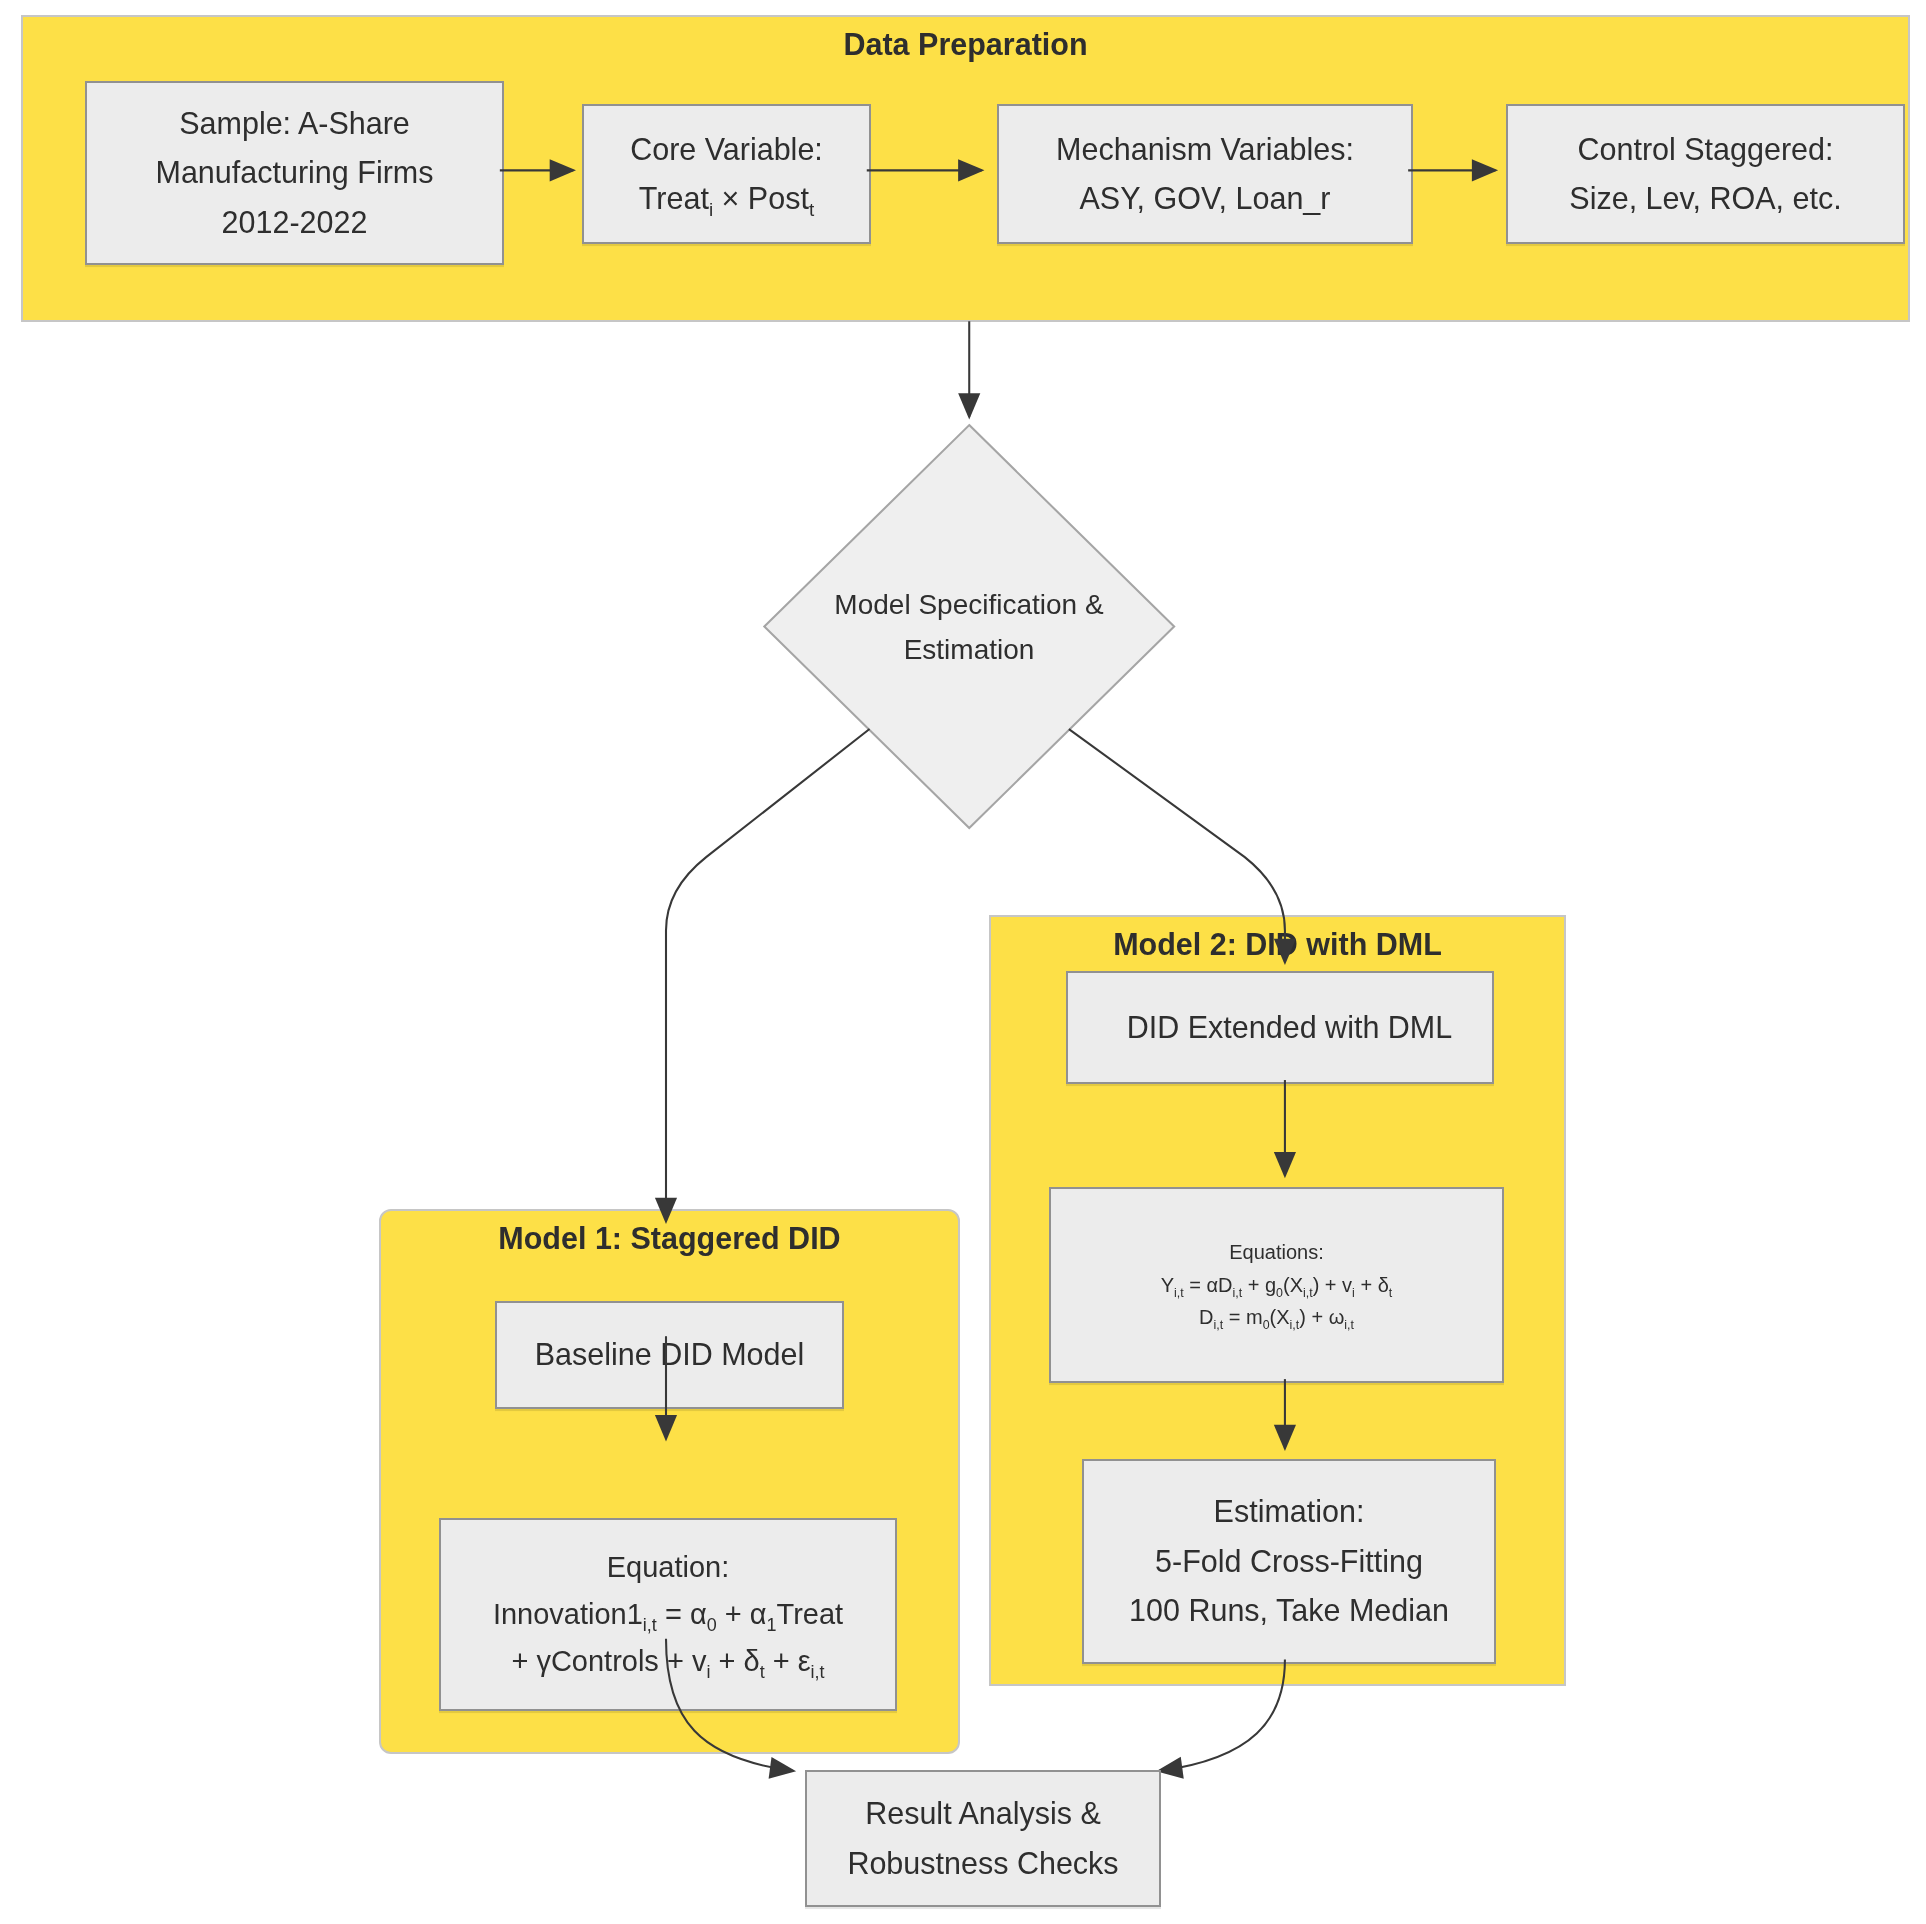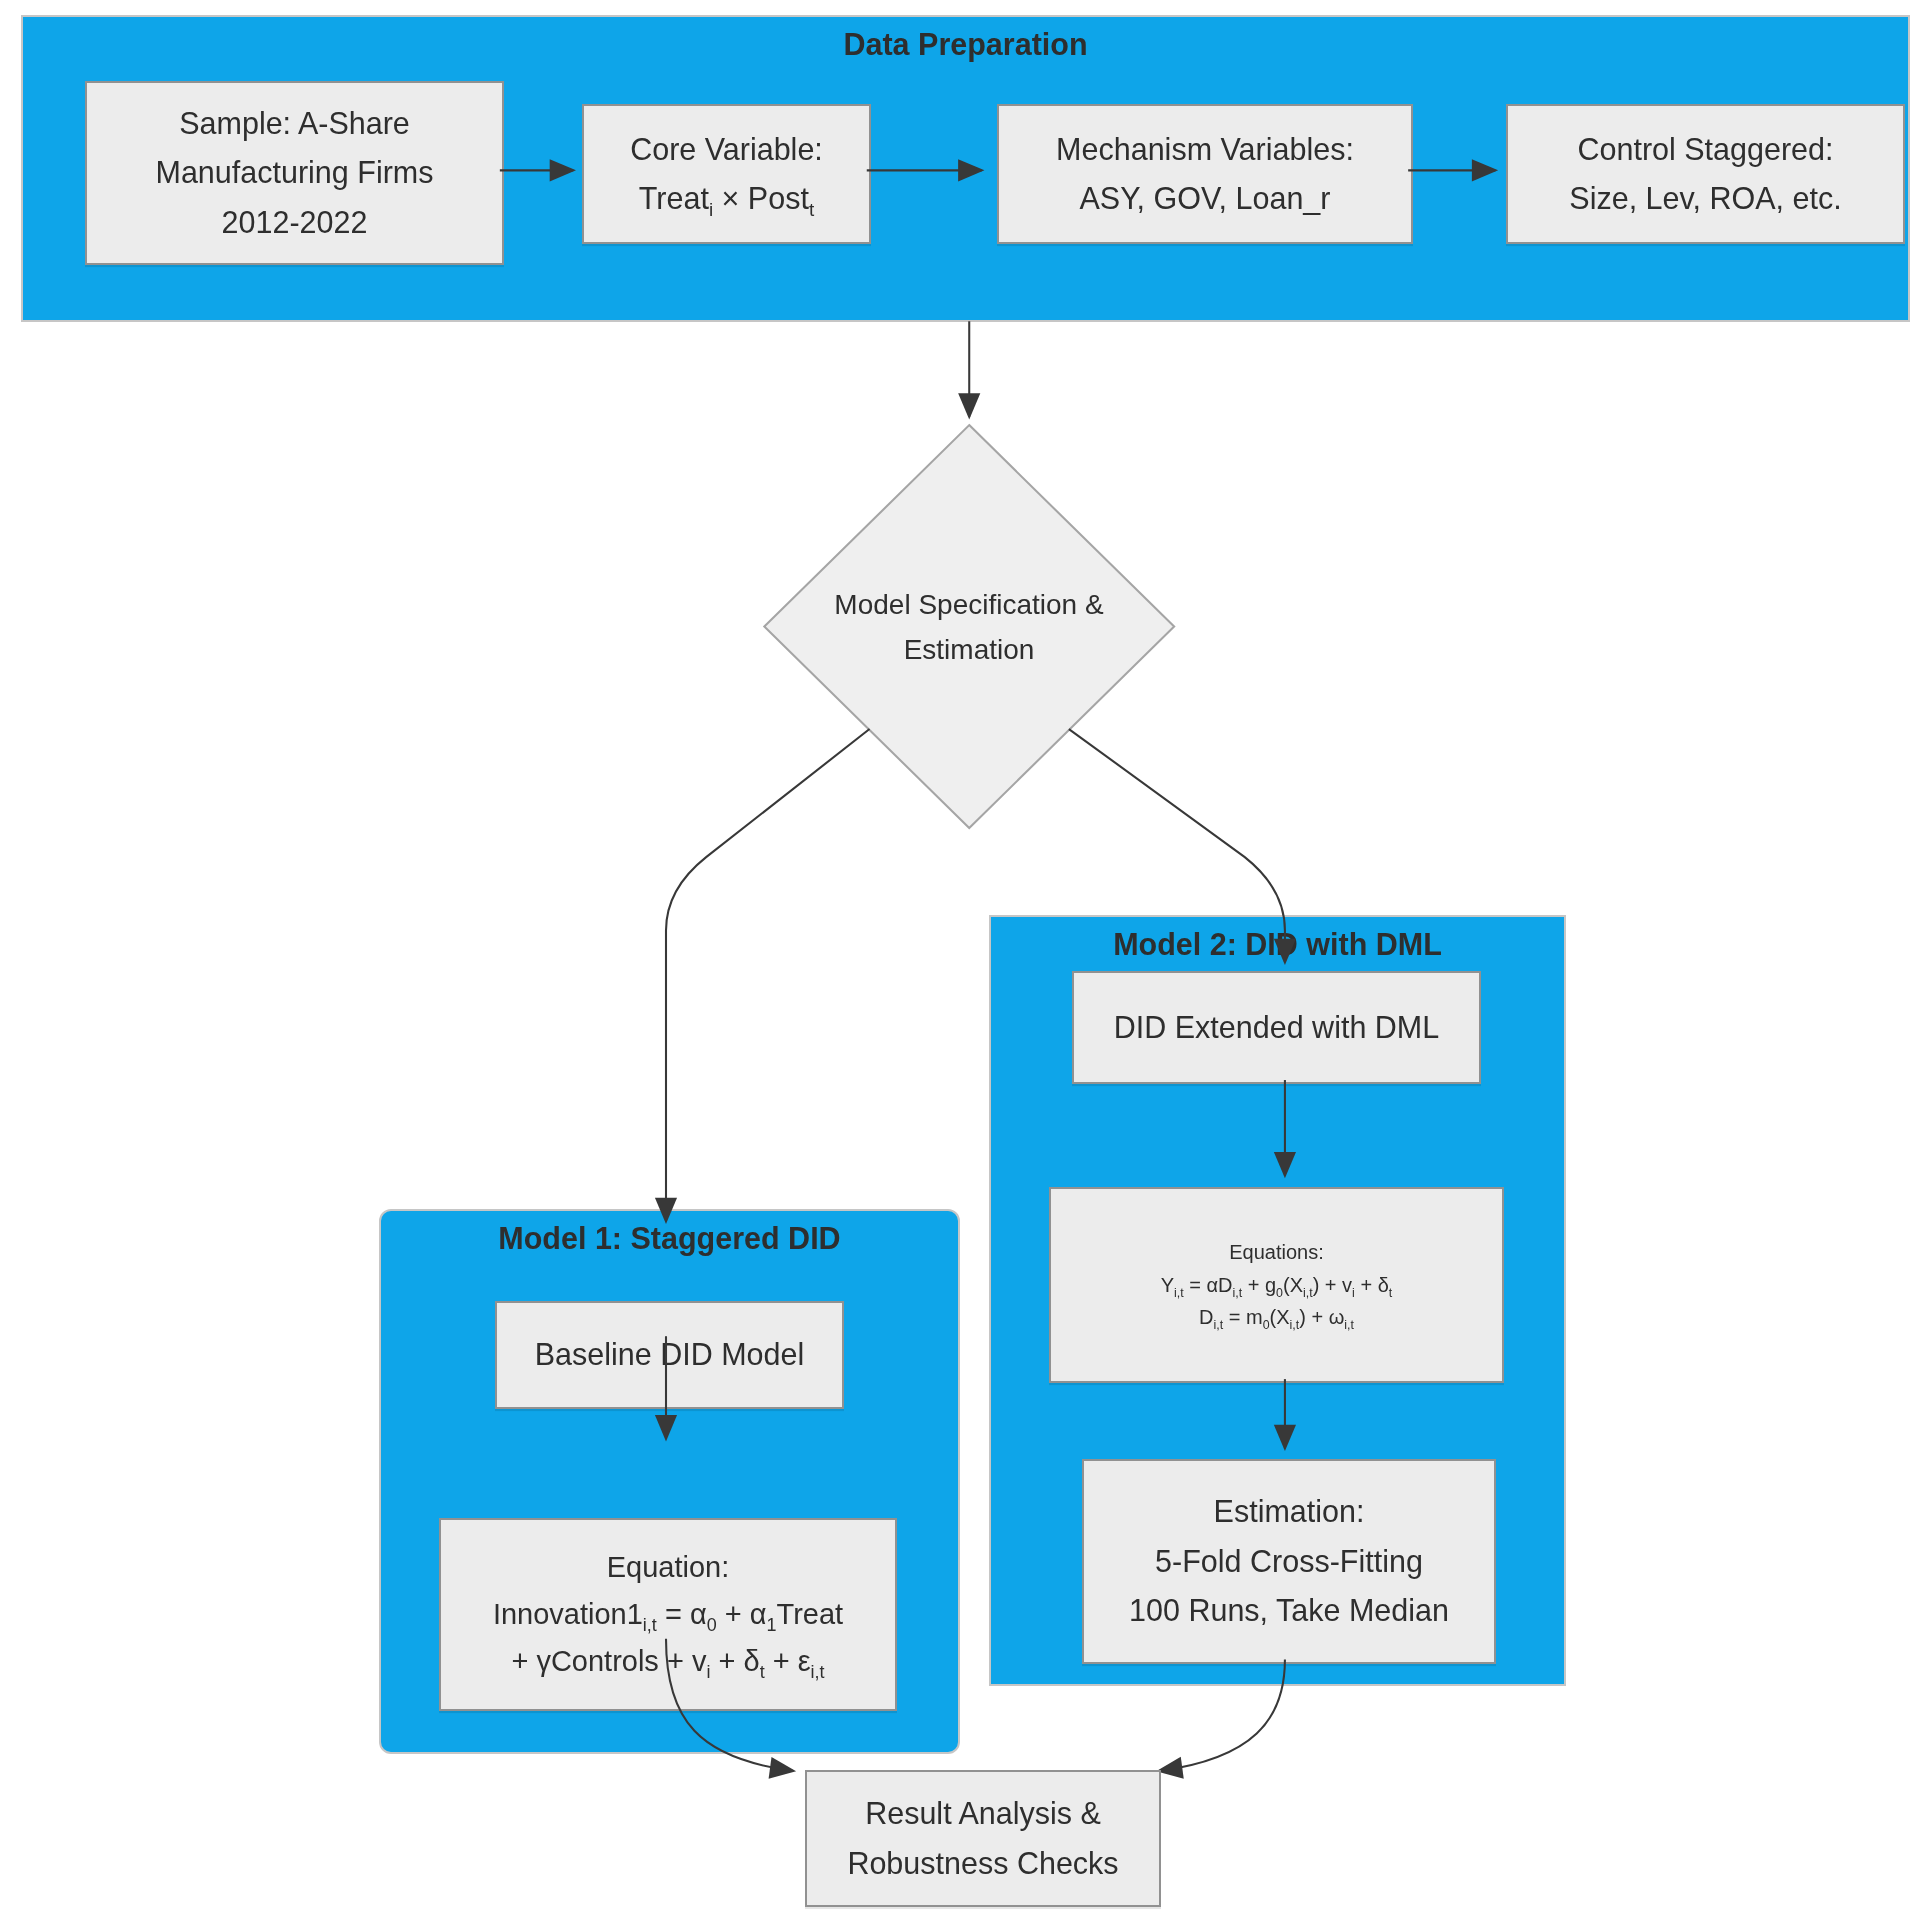--- a/index.html
+++ b/index.html
@@ -1,21 +1,21 @@
 <!DOCTYPE html>
 <html style="font-size:11px"><head>
 <meta charset="utf-8">
 <style>
   html,body { margin:0; padding:0; background:#ffffff; }
   .canvas {
     position:relative; width:1926px; height:1924px; background:#ffffff;
     font-family:"Liberation Sans", sans-serif; color:#333333; overflow:hidden;
   }
   .container {
-    position:absolute; background:#0ea5e9; border:2.1px solid #c6c6c6; z-index:1;
+    position:absolute; background:#fde047; border:2.1px solid #c6c6c6; z-index:1;
   }
   .ctitle {
     position:absolute; left:0; top:9.7px; width:100%; text-align:center;
     font-size:30.5px; font-weight:600; color:#2e2e2e; z-index:3;
   }
   .node {
     position:absolute; background:#ececec; border:2.1px solid #919191;
     display:flex; flex-direction:column; align-items:center; justify-content:center;
     text-align:center; font-size:30.5px; line-height:1.62; color:#2e2e2e; z-index:3;
     box-shadow:0 2.1px 0 rgba(0,0,0,0.10);
@@ -98,21 +98,21 @@
     <div class="node" style="left:58px; top:307px; width:454px; height:189px; font-size:29px;">
       <div class="line">Equation:</div>
       <div class="line">Innovation1<sub>i,t</sub> = α<sub>0</sub> + α<sub>1</sub>Treat</div>
       <div class="line">+ γControls + v<sub>i</sub> + δ<sub>t</sub> + ε<sub>i,t</sub></div>
     </div>
   </div>
 
   <div class="container" style="left:989px; top:915px; width:573px; height:767px;">
     <div class="ctitle">Model 2: DID with DML</div>
 
-    <div class="node" style="left:81px; top:54px; width:405px; height:109px;">
+    <div class="node" style="left:75px; top:54px; width:405px; height:109px;padding-left:19px;">
       <div class="line">DID Extended with DML</div>
     </div>
 
     <div class="node" style="left:58px; top:270px; width:451px; height:192px; font-size:20px;">
       <div class="line">Equations:</div>
       <div class="line">Y<sub>i,t</sub> = αD<sub>i,t</sub> + g<sub>0</sub>(X<sub>i,t</sub>) + v<sub>i</sub> + δ<sub>t</sub></div>
       <div class="line">D<sub>i,t</sub> = m<sub>0</sub>(X<sub>i,t</sub>) + ω<sub>i,t</sub></div>
     </div>
 
     <div class="node" style="left:91px; top:542px; width:410px; height:201px;">

